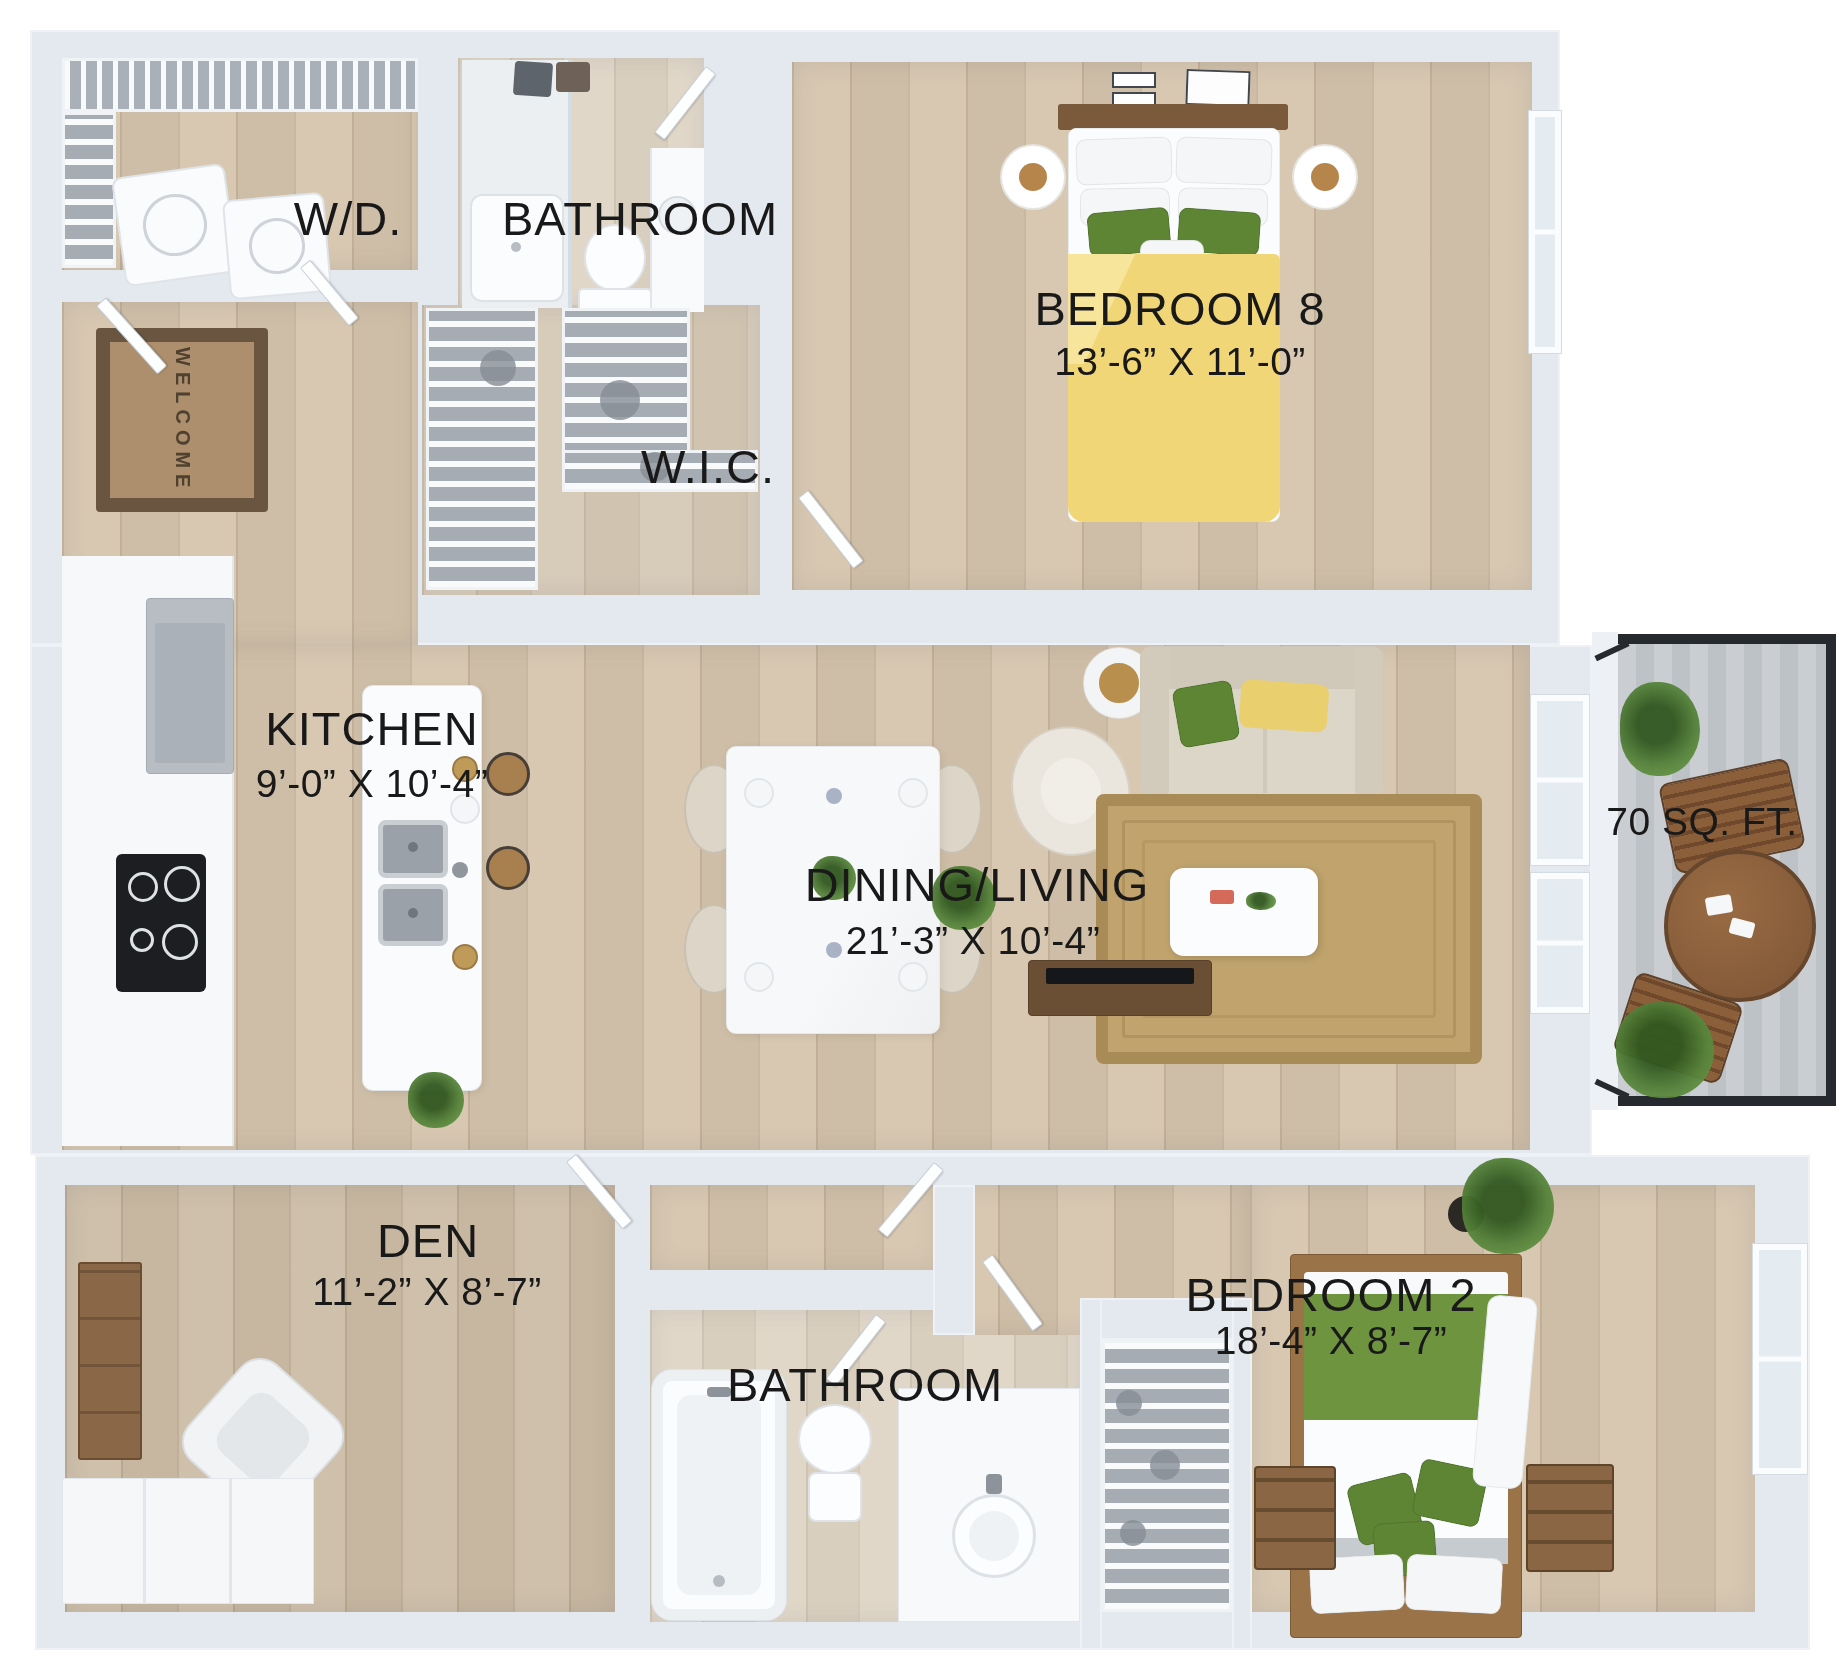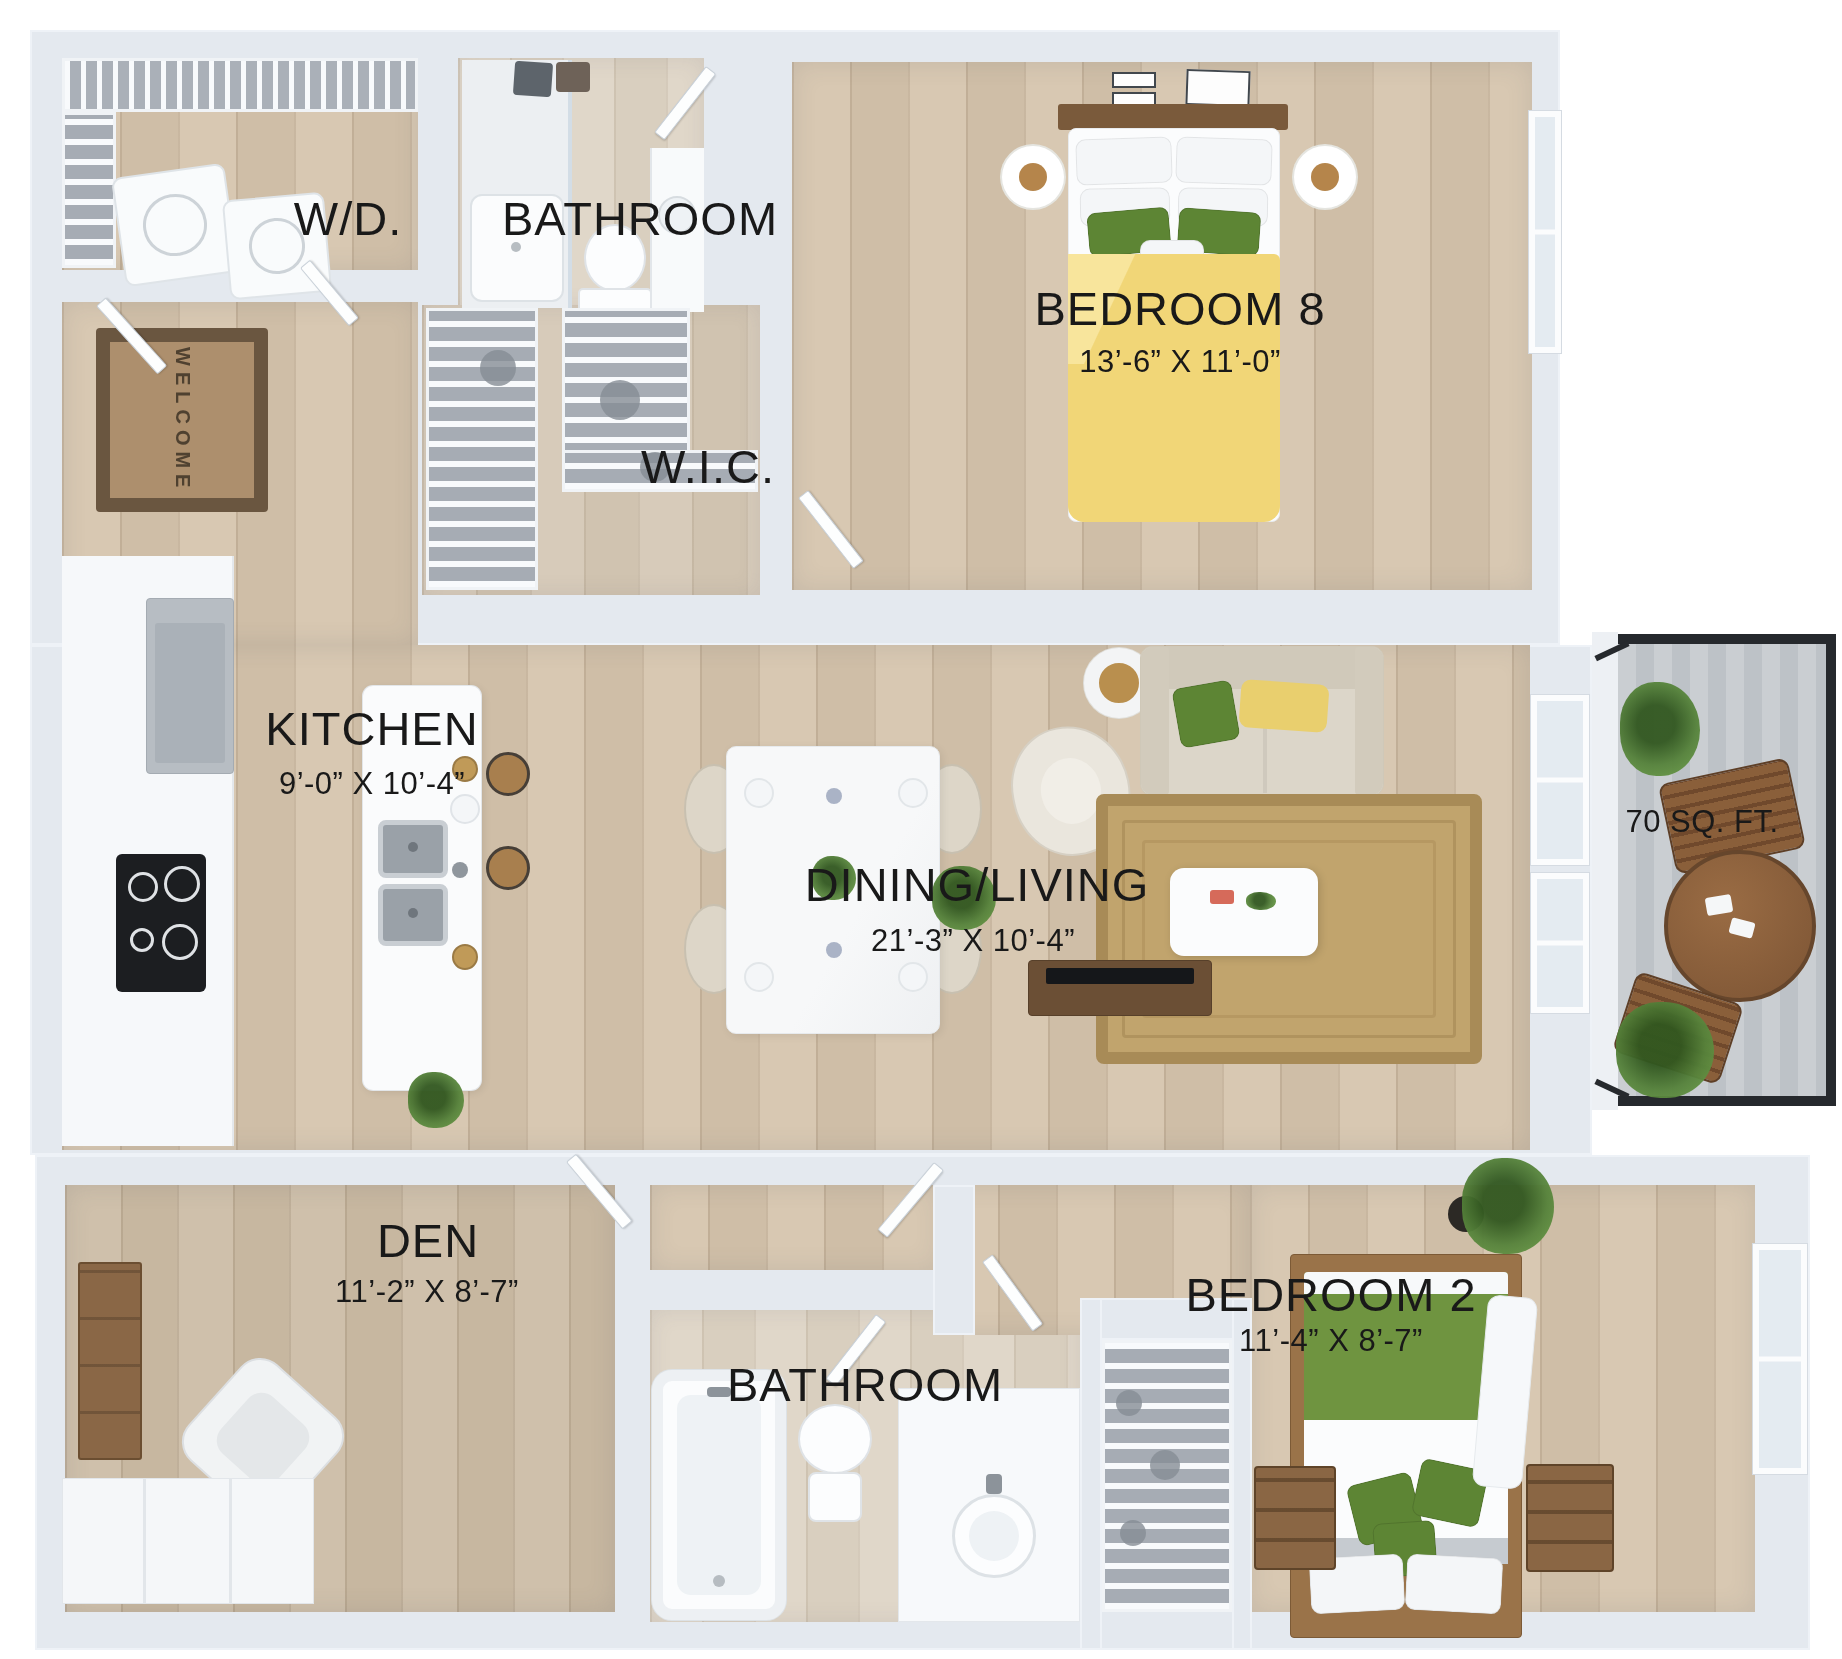--- a/index.html
+++ b/index.html
@@ -40,21 +40,21 @@
   .stool{background:#a87f4e;border:3px solid #473f37;border-radius:50%}
   .chest{background:repeating-linear-gradient(0deg,transparent 0 26px,rgba(40,25,10,.35) 26px 30px),#8a6644;
          border:2px solid #5f4429;border-radius:4px}
   .slat{background:repeating-linear-gradient(0deg,#8a5f3a 0 9px,#70492c 9px 13px);
         border:2px solid #5e3f27;border-radius:10px}
   .blob{background:#868d95;border-radius:50%;opacity:.8}
   .mat{background:#ad8f6d;border:14px solid #6a5640;border-radius:4px;display:flex;align-items:center;justify-content:center}
   .mat span{writing-mode:vertical-rl;font-size:20px;font-weight:bold;letter-spacing:6px;color:#4f4130}
   .rl{position:absolute;transform:translate(-50%,-50%);white-space:nowrap;color:#191919;z-index:50;text-align:center}
   .rl-t{font-size:47px;letter-spacing:1px}
-  .rl-d{font-size:31px;letter-spacing:.5px}
+  .rl-d{font-size:39px;letter-spacing:.5px}
   .rug-in{position:absolute;border:3px solid #b0935e;border-radius:4px}
 </style>
 </head>
 <body>
 
 <div id="plan">
 
   <div class="f slab" style="left:30px;top:30px;width:1530px;height:615px"></div>
   <div class="f slab" style="left:30px;top:645px;width:1562px;height:510px"></div>
   <div class="f slab" style="left:35px;top:1155px;width:1775px;height:495px"></div>
@@ -277,15 +277,15 @@
   <div class="rl rl-t" style="left:708px;top:466px">W.I.C.</div>
   <div class="rl rl-t" style="left:372px;top:728px">KITCHEN</div>
   <div class="rl rl-d" style="left:372px;top:784px">9’-0” X 10’-4”</div>
   <div class="rl rl-t" style="left:977px;top:884px">DINING/LIVING</div>
   <div class="rl rl-d" style="left:973px;top:941px">21’-3” X 10’-4”</div>
   <div class="rl rl-d" style="left:1702px;top:822px">70 SQ. FT.</div>
   <div class="rl rl-t" style="left:428px;top:1240px">DEN</div>
   <div class="rl rl-d" style="left:427px;top:1292px">11’-2” X 8’-7”</div>
   <div class="rl rl-t" style="left:865px;top:1384px">BATHROOM</div>
   <div class="rl rl-t" style="left:1331px;top:1294px">BEDROOM 2</div>
-  <div class="rl rl-d" style="left:1331px;top:1341px">11’-4” X 8’-7”</div>
+  <div class="rl rl-d" style="left:1331px;top:1341px">18’-4” X 8’-7”</div>
 
 </div>
 
 </body></html>

